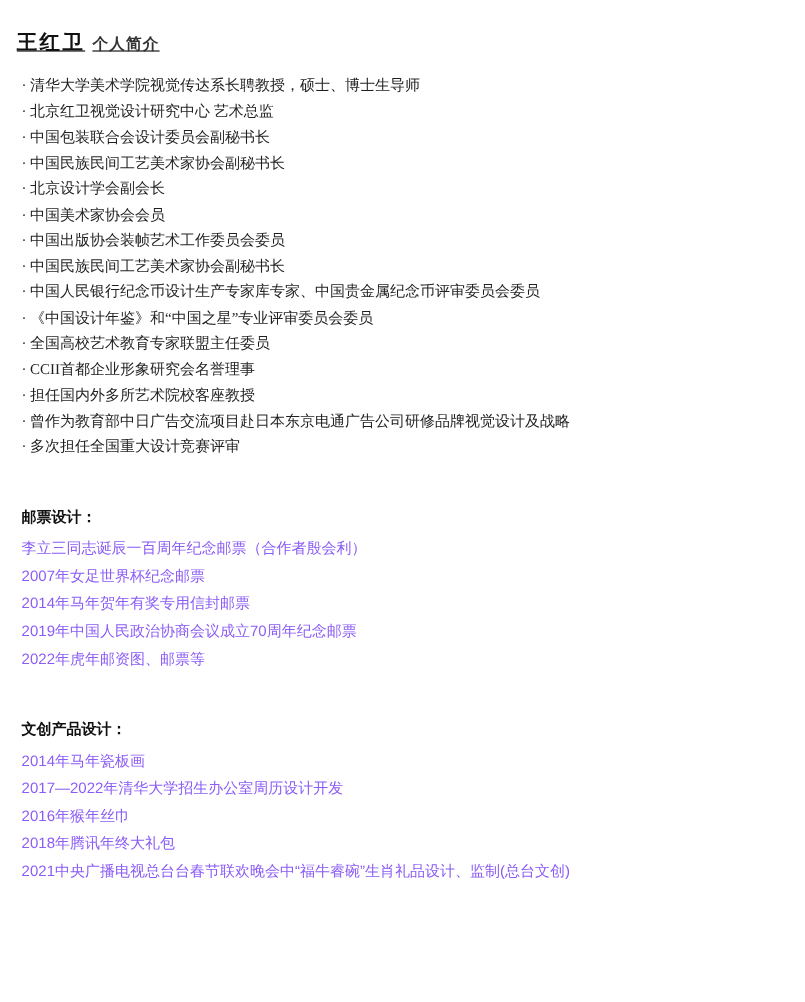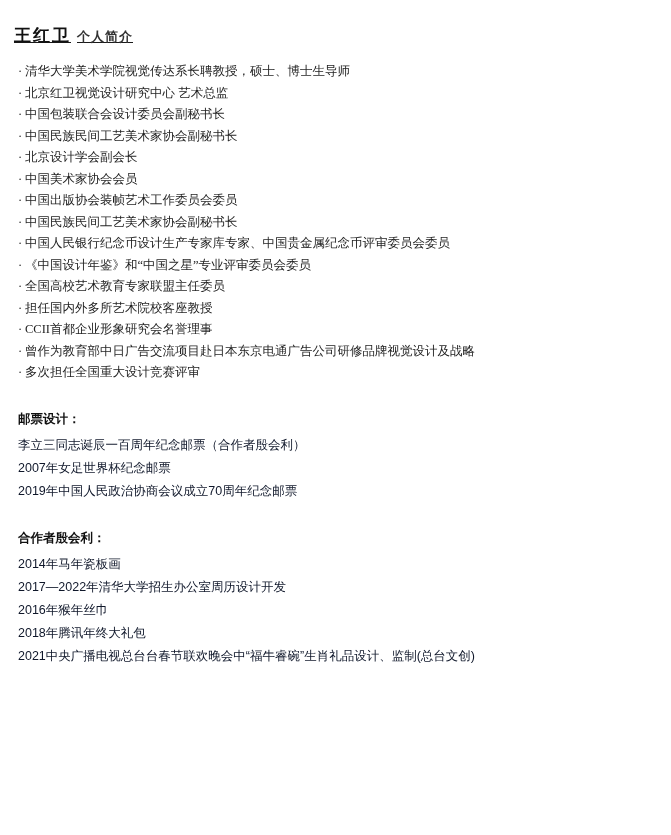--- a/index.html
+++ b/index.html
@@ -52,34 +52,34 @@
     color: #1f1f1f;
     padding-left: 4px;
     white-space: nowrap;
   }
   .bullet-dot {
     display: inline-block;
     width: 7px;
     color: #1f1f1f;
   }
   .section {
-    margin-top: 24px;
+    margin-top: 36px;
   }
   .section-heading {
     font-size: 12.5px;
     font-weight: bold;
     line-height: 22px;
     color: #111;
     margin-bottom: 4px;
     padding-left: 4px;
   }
   .section-line {
     font-size: 12.5px;
     line-height: 23px;
-    color: #0f172a;
+    color: #8b5cf6;
     padding-left: 4px;
     white-space: nowrap;
   }
 </style>
 </head>
 <body>
 
 <div class="page">
 
   <div class="title-row">
@@ -91,35 +91,37 @@
     <li class="bullet-item"><span class="bullet-dot">·</span><span>北京红卫视觉设计研究中心  艺术总监</span></li>
     <li class="bullet-item"><span class="bullet-dot">·</span><span>中国包装联合会设计委员会副秘书长</span></li>
     <li class="bullet-item"><span class="bullet-dot">·</span><span>中国民族民间工艺美术家协会副秘书长</span></li>
     <li class="bullet-item"><span class="bullet-dot">·</span><span>北京设计学会副会长</span></li>
     <li class="bullet-item"><span class="bullet-dot">·</span><span>中国美术家协会会员</span></li>
     <li class="bullet-item"><span class="bullet-dot">·</span><span>中国出版协会装帧艺术工作委员会委员</span></li>
     <li class="bullet-item"><span class="bullet-dot">·</span><span>中国民族民间工艺美术家协会副秘书长</span></li>
     <li class="bullet-item"><span class="bullet-dot">·</span><span>中国人民银行纪念币设计生产专家库专家、中国贵金属纪念币评审委员会委员</span></li>
     <li class="bullet-item"><span class="bullet-dot">·</span><span>《中国设计年鉴》和“中国之星”专业评审委员会委员</span></li>
     <li class="bullet-item"><span class="bullet-dot">·</span><span>全国高校艺术教育专家联盟主任委员</span></li>
+    <li class="bullet-item"><span class="bullet-dot">·</span><span>CCII首都企业形象研究会名誉理事</span></li>
     <li class="bullet-item"><span class="bullet-dot">·</span><span>担任国内外多所艺术院校客座教授</span></li>
-    <li class="bullet-item"><span class="bullet-dot">·</span><span>CCII首都企业形象研究会名誉理事</span></li>
     <li class="bullet-item"><span class="bullet-dot">·</span><span>曾作为教育部中日广告交流项目赴日本东京电通广告公司研修品牌视觉设计及战略</span></li>
     <li class="bullet-item"><span class="bullet-dot">·</span><span>多次担任全国重大设计竞赛评审</span></li>
   </ul>
 
   <div class="section">
     <div class="section-heading">邮票设计：</div>
     <div class="section-line">李立三同志诞辰一百周年纪念邮票（合作者殷会利）</div>
     <div class="section-line">2007年女足世界杯纪念邮票</div>
+    <div class="section-line">2014年马年贺年有奖专用信封邮票</div>
     <div class="section-line">2019年中国人民政治协商会议成立70周年纪念邮票</div>
+    <div class="section-line">2022年虎年邮资图、邮票等</div>
   </div>
 
   <div class="section">
-    <div class="section-heading">合作者殷会利：</div>
+    <div class="section-heading">文创产品设计：</div>
     <div class="section-line">2014年马年瓷板画</div>
     <div class="section-line">2017—2022年清华大学招生办公室周历设计开发</div>
     <div class="section-line">2016年猴年丝巾</div>
     <div class="section-line">2018年腾讯年终大礼包</div>
     <div class="section-line">2021中央广播电视总台台春节联欢晚会中“福牛睿碗”生肖礼品设计、监制(总台文创)</div>
   </div>
 
 </div>
 
 </body></html>

